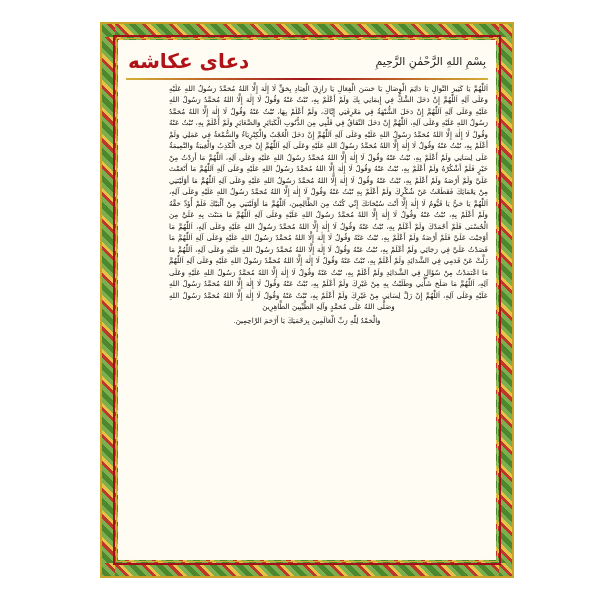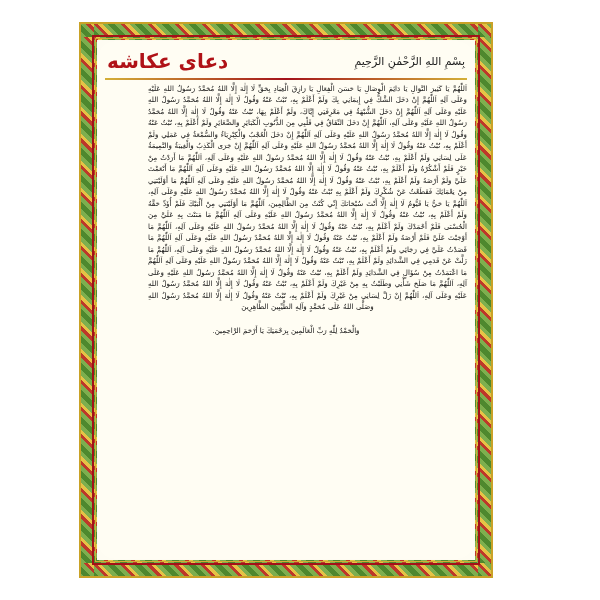--- a/index.html
+++ b/index.html
@@ -16,21 +16,21 @@
     position: relative;
     width: 600px;
     height: 600px;
     background: #ffffff;
     box-sizing: border-box;
   }
 
   
   .card {
     position: absolute;
-    left: 79px;
+    left: 100px;
     top: 22px;
     width: 414px;
     height: 556px;
     background: #fdfcf5;
     box-sizing: border-box;
     border: 2px solid #c9a227;
     box-shadow: 0 0 0 1px #ffffff inset;
     overflow: hidden;
   }
 
@@ -133,21 +133,21 @@
     padding: 0 2px;
     margin-left: 43px;
   }
 
   .closing {
     font-family: "DejaVu Sans", sans-serif;
     font-size: 7.1px;
     line-height: 1.62;
     color: #141414;
     text-align: center;
-    margin-top: 12px;
+    margin-top: 2px;
   }
 
   
   .page-shadow {
     position: absolute;
     inset: 0;
     pointer-events: none;
     box-shadow: inset 0 0 30px rgba(0,0,0,0.03);
   }
 </style>

